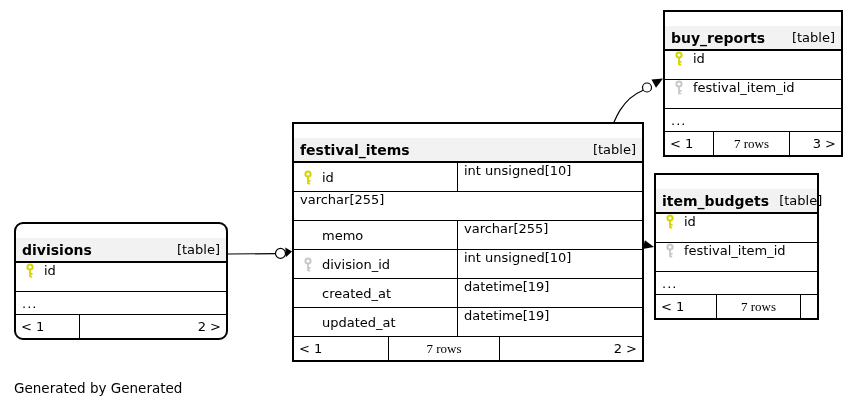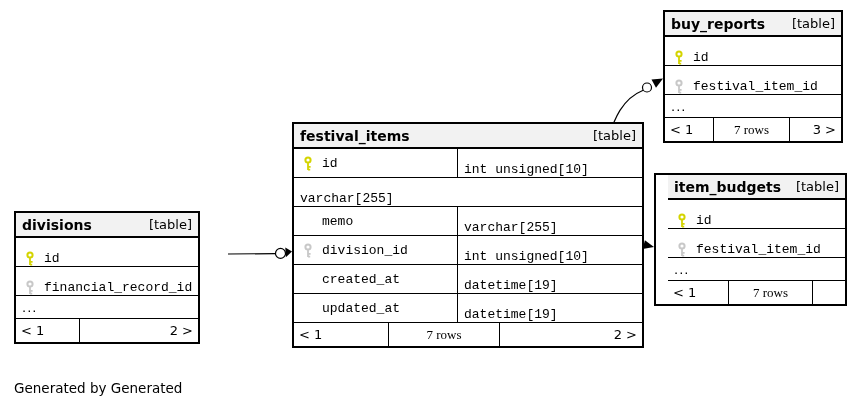--- a/index.html
+++ b/index.html
@@ -28,29 +28,29 @@
     font-size: 13px;
   }
   .tbl-header {
     display: flex;
     justify-content: space-between;
     align-items: center;
     height: 25px;
     padding: 0 6px;
     background: var(--header_bg, #f2f2f2);
     border-bottom: 2px solid #000;
+    margin-top: 14px;
   }
   .tbl-name { font-weight: bold; font-size: 14px; white-space: nowrap; }
   .tbl-kind { font-size: 13px; white-space: nowrap; margin-left: 10px; }
   .tbl-row {
     display: flex;
-    align-items: flex-end;
+    align-items: flex-start;
     height: 29px;
     border-top: 1px solid #000;
-    font-family: Liberation Mono, monospace;
   }
   .tbl-row.first { height: 28px; border-top: 0; }
   .key-slot {
     flex: 0 0 auto;
     width: 11px;
     margin: 0 8px 0 9px;
     display: flex;
     align-items: center;
   }
   .key.pk { color: var(--pk, #d4d400); }
@@ -87,24 +87,24 @@
   .ft-cell { display: flex; align-items: center; }
   .ft-prev { justify-content: flex-start; padding-left: 5px; border-right: 1px solid #000; }
   .ft-rows { justify-content: center; border-right: 1px solid #000; font-family: Liberation Serif, serif; }
   .ft-next { flex: 1; justify-content: flex-end; padding-right: 5px; }
   
   .t-divisions .ft-prev { width: 64px; }  .t-divisions .ft-rows { width: 84px; }
   .t-festival  .ft-prev { width: 95px; }  .t-festival  .ft-rows { width: 111px; }
   .t-buy       .ft-prev { width: 49px; }  .t-buy       .ft-rows { width: 76px; }
   .t-item      .ft-prev { width: 61px; }  .t-item      .ft-rows { width: 84px; }
   
-  .t-divisions { left: 14px;  top: 211px; width: 186px; }
+  .t-divisions { left: 14px;  top: 222px; width: 214px; border-radius: 9px; }
   .t-festival  { left: 292px; top: 122px; width: 352px; }
   .t-buy       { left: 663px; top: 10px;  width: 180px; }
-  .t-item      { left: 654px; top: 173px; width: 193px; padding-left: 12px; }
+  .t-item      { left: 654px; top: 173px; width: 165px; }
   #credit {
     position: absolute;
     left: 14px;
     top: 380px;
     font-size: 13.5px;
     z-index: 1;
   }
 </style>
 </head>
 <body>
@@ -136,29 +136,20 @@
     </div>
     <div class="tbl-row first">
       <span class="key-slot">
         <svg class="key pk" viewBox="0 0 11 15" width="11" height="15">
             <circle cx="5" cy="4" r="2.6" fill="none" stroke="currentColor" stroke-width="2"></circle>
             <path d="M5 6.5 V14 M5 10.8 h2.6 M5 13.6 h2.2" stroke="currentColor" stroke-width="1.8" fill="none"></path>
           </svg>
       </span>
       <span class="col-label">id</span>
     </div>
-    <div class="tbl-row">
-      <span class="key-slot">
-        <svg class="key fk" viewBox="0 0 11 15" width="11" height="15">
-            <circle cx="5" cy="4" r="2.6" fill="none" stroke="currentColor" stroke-width="2"></circle>
-            <path d="M5 6.5 V14 M5 10.8 h2.6 M5 13.6 h2.2" stroke="currentColor" stroke-width="1.8" fill="none"></path>
-          </svg>
-      </span>
-      <span class="col-label">financial_record_id</span>
-    </div>
     <div class="tbl-ellipsis">...</div>
     <div class="tbl-footer">
       <span class="ft-cell ft-prev">&lt; 1</span>
       <span class="ft-cell ft-next">2 &gt;</span>
     </div>
   </div>
 
   <div class="db-table t-festival">
     <div class="tbl-header">
       <span class="tbl-name">festival_items</span>

